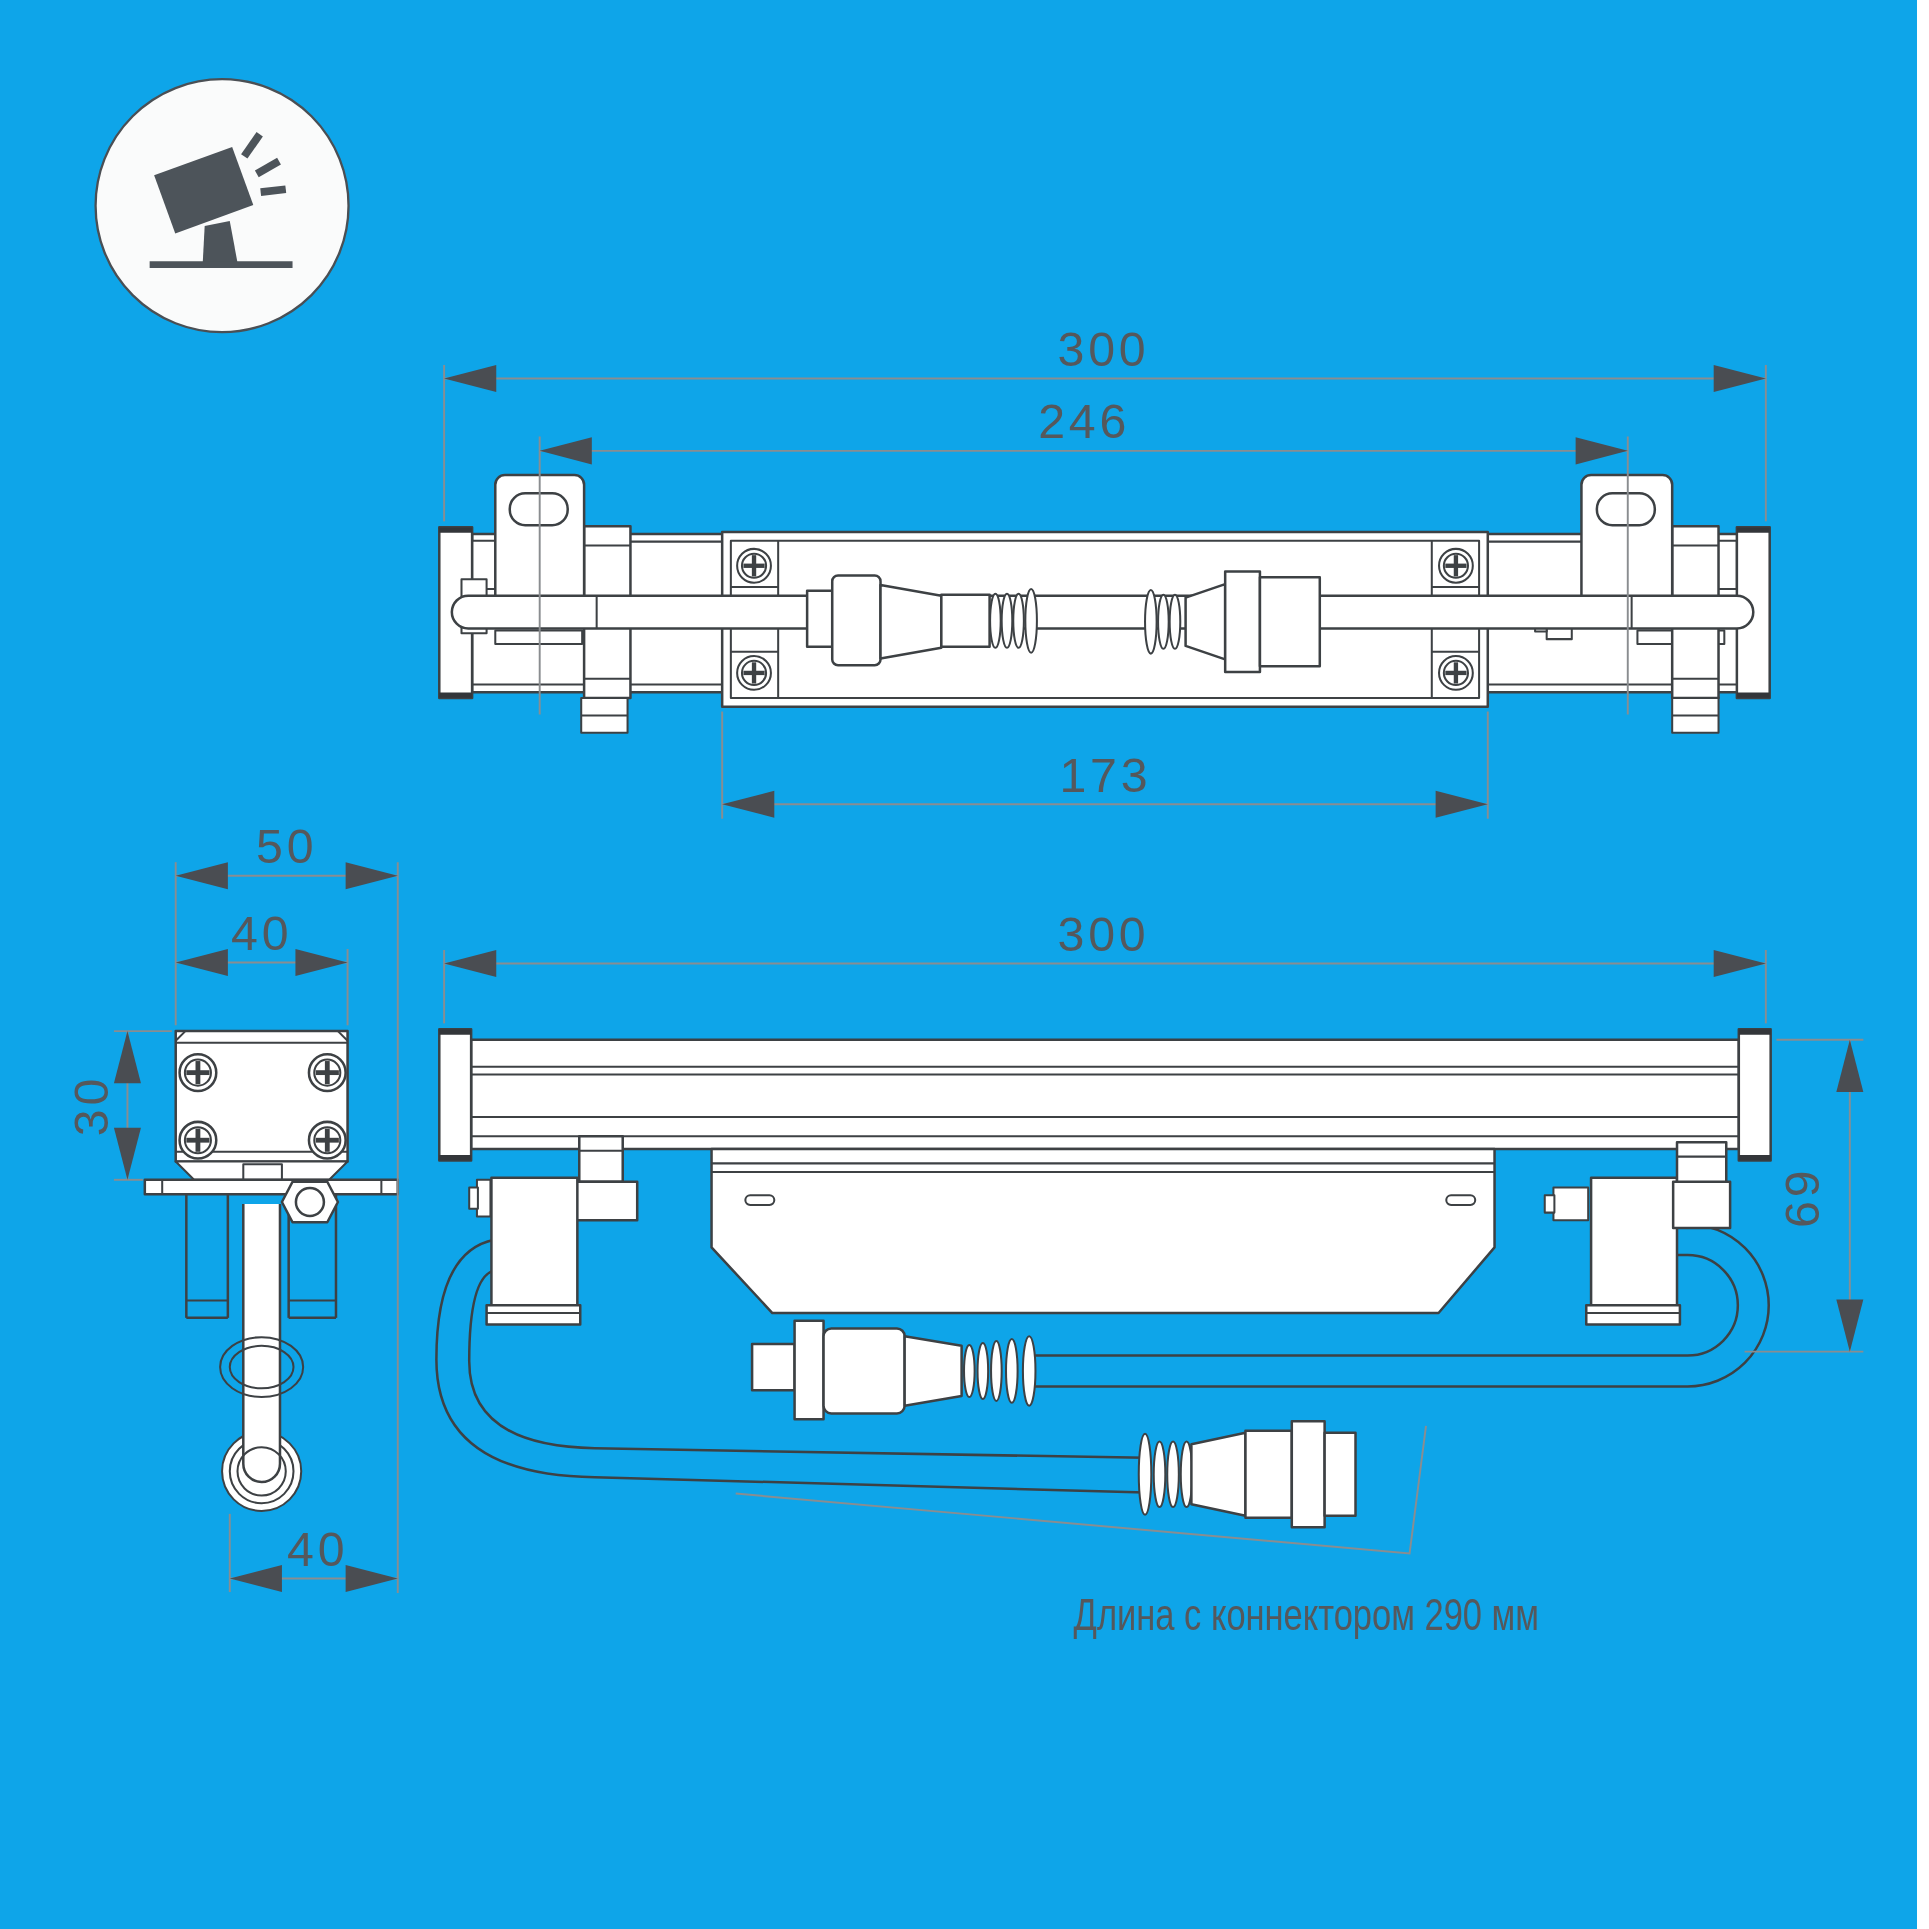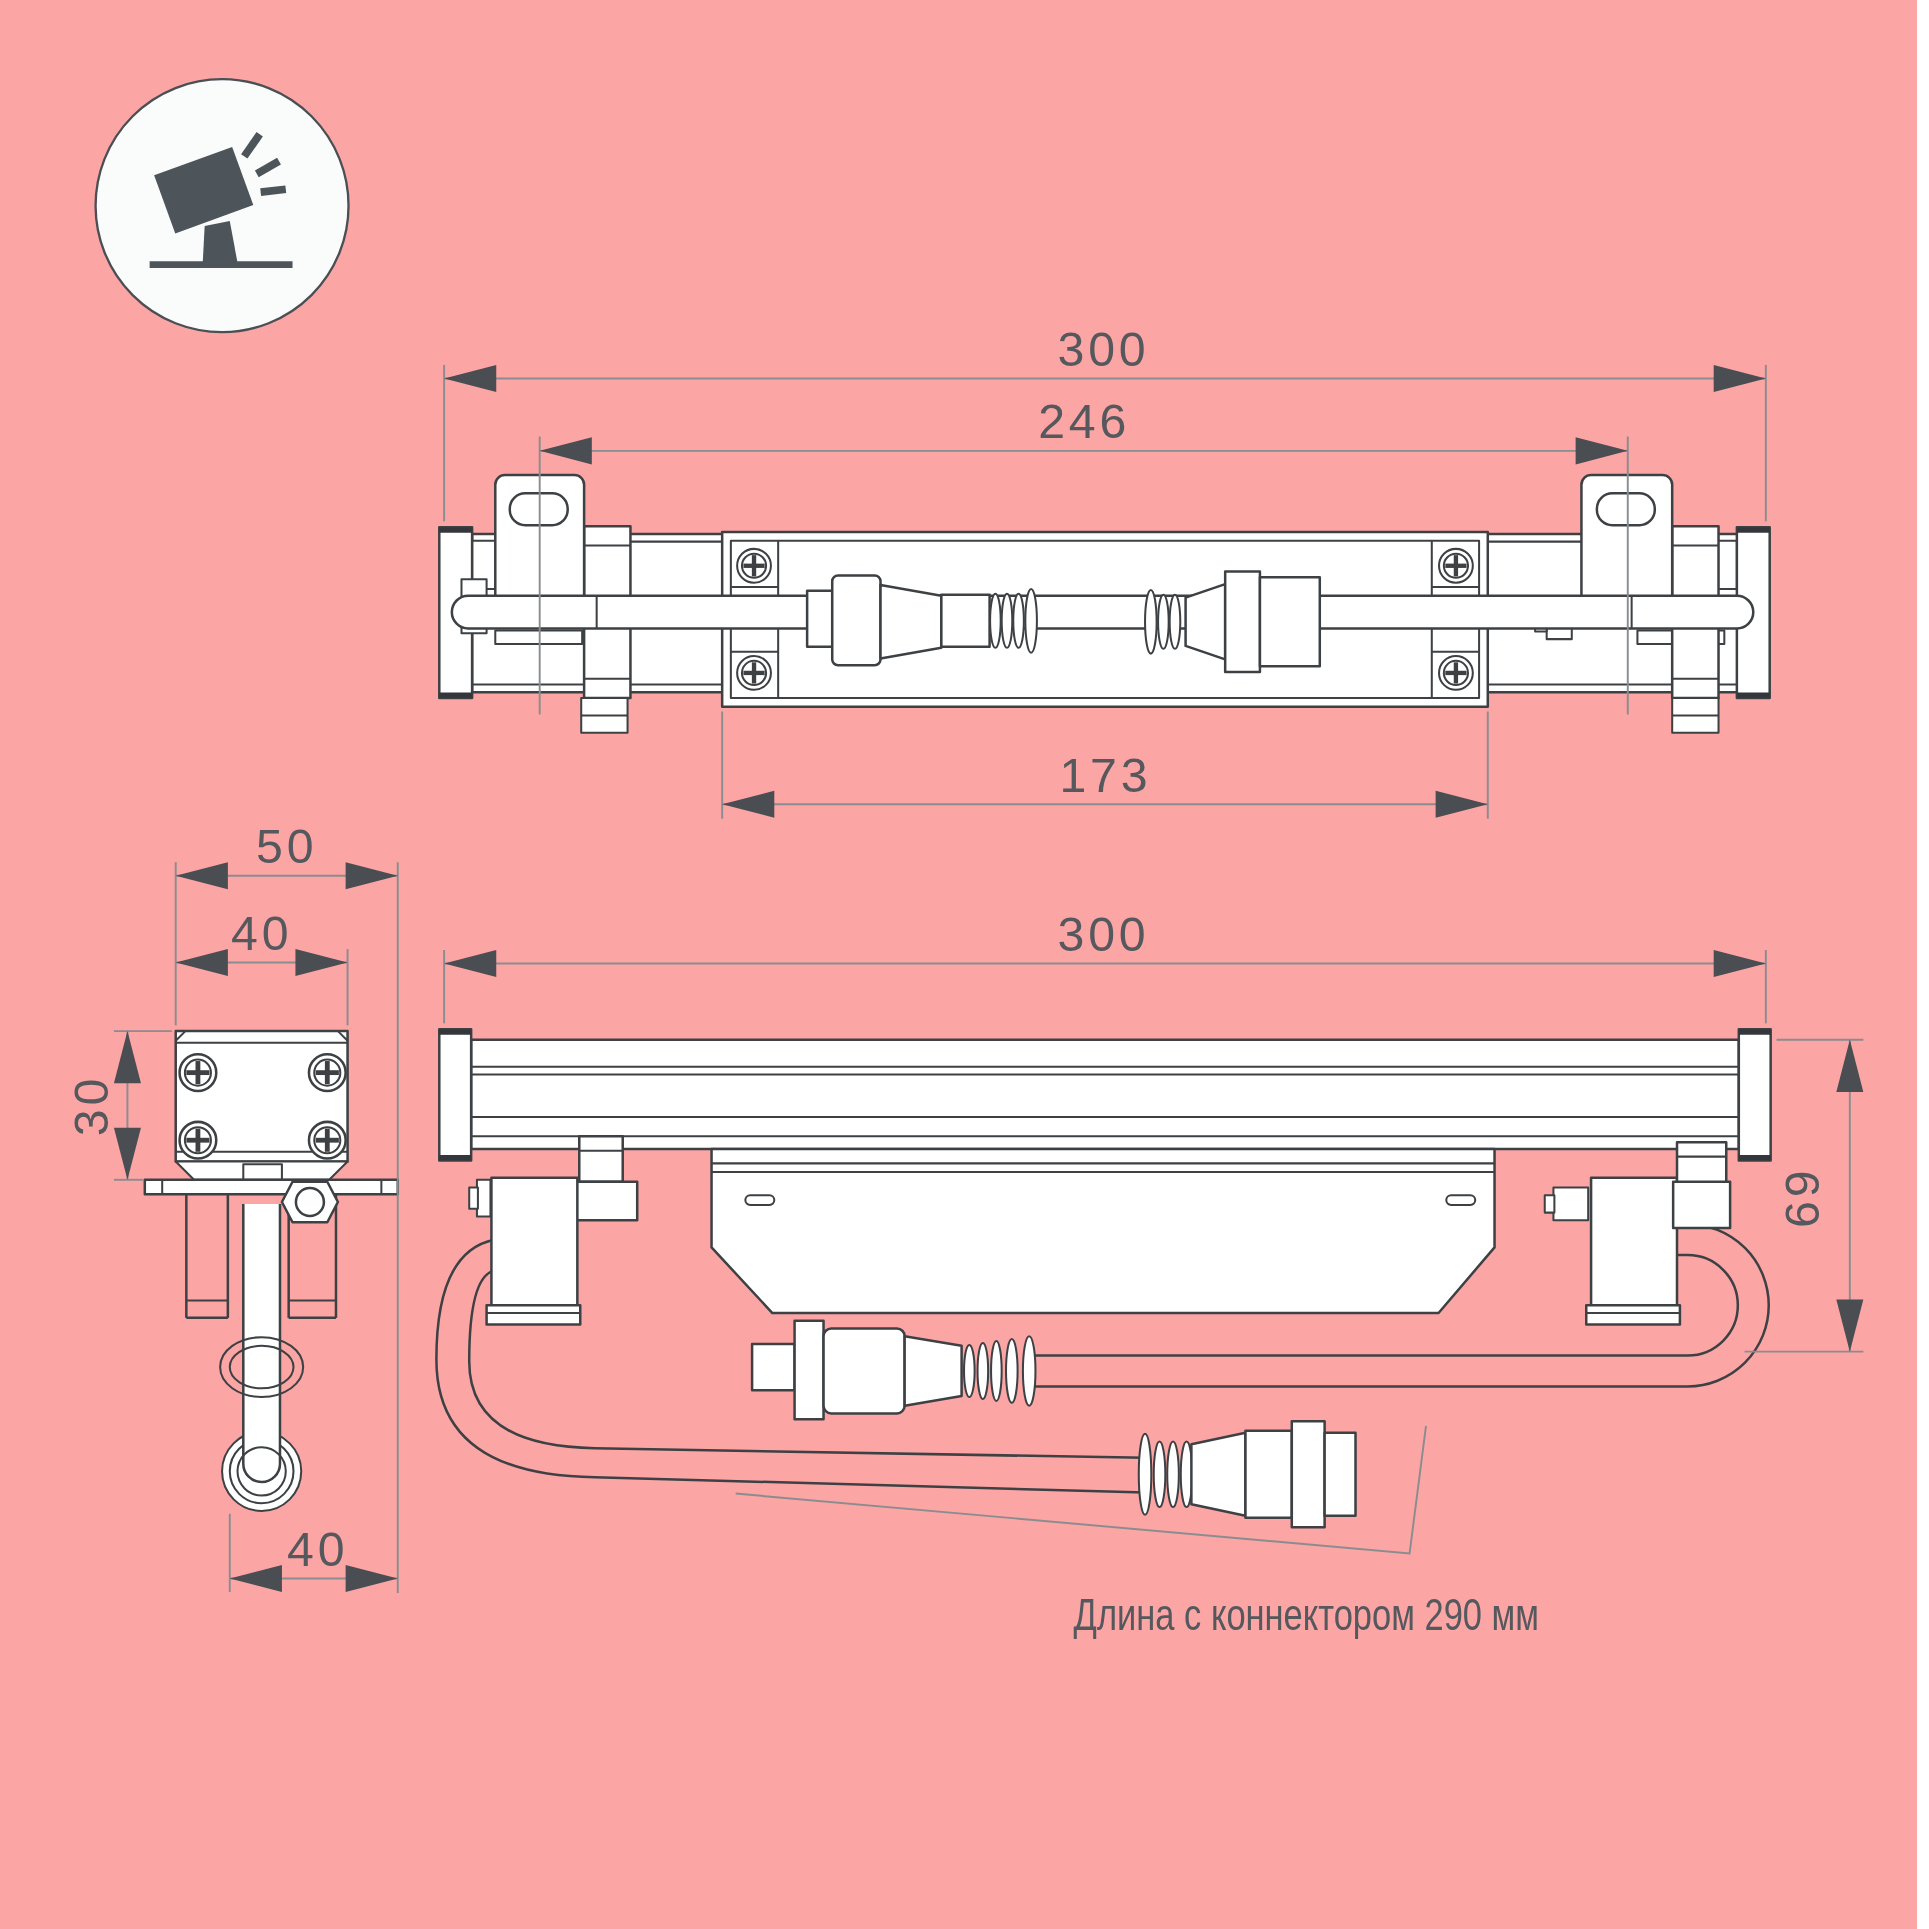--- a/index.html
+++ b/index.html
@@ -1,16 +1,16 @@
 <!DOCTYPE html>
 <html><head>
 <meta charset="utf-8">
 <style>
   html,body{margin:0;padding:0;background:#ffffff;}
-  .page{width:1917px;height:1929px;background:#fca5a5;position:relative;font-family:"Liberation Sans",sans-serif;}
+  .page{width:1917px;height:1929px;background:#0ea5e9;position:relative;font-family:"Liberation Sans",sans-serif;}
   svg{display:block}
   .ln{fill:none;stroke:#3d4144;stroke-width:2.6;stroke-linejoin:round;stroke-linecap:butt}
   .lnf{fill:#ffffff;stroke:#3d4144;stroke-width:2.6;stroke-linejoin:round}
   .thin{stroke-width:2.1}
   .thick{stroke:#33363a;stroke-width:5.5}
   .dim{fill:none;stroke:#8a8d90;stroke-width:2}
   .arr{fill:#4a4d52;stroke:none}
   .dimtxt{fill:#55585c;font-family:"Liberation Sans",sans-serif;font-size:50px;letter-spacing:4px}
   .notetxt{fill:#55585c;font-family:"Liberation Sans",sans-serif;font-size:46px}
   .iconfill{fill:#4d545a;stroke:none}

